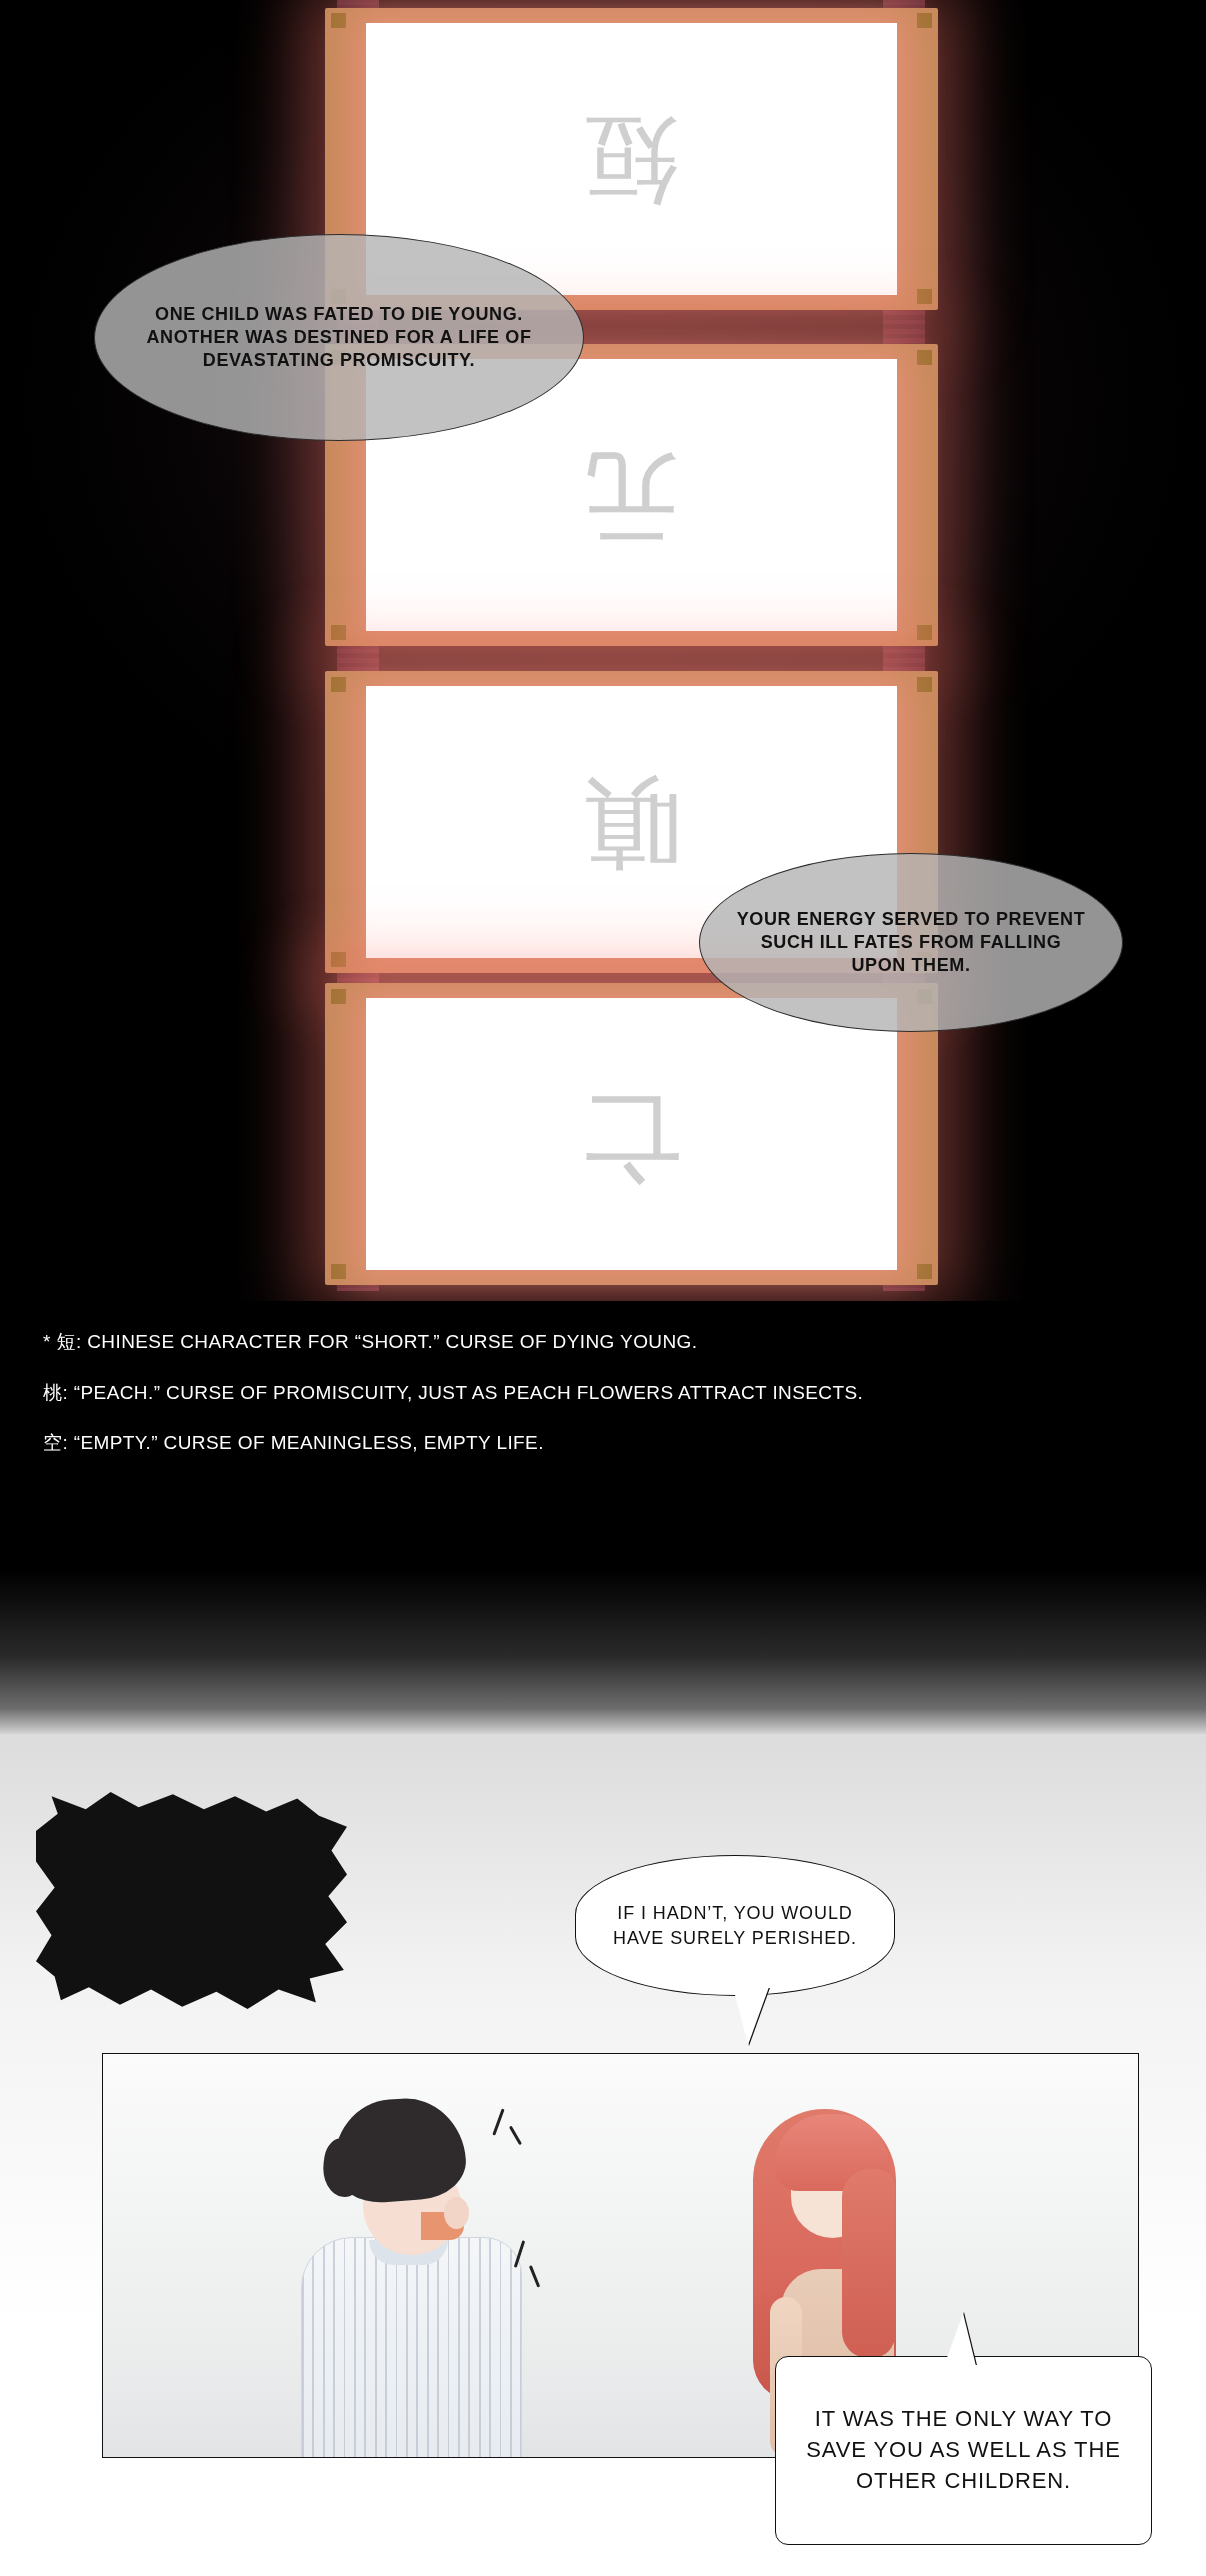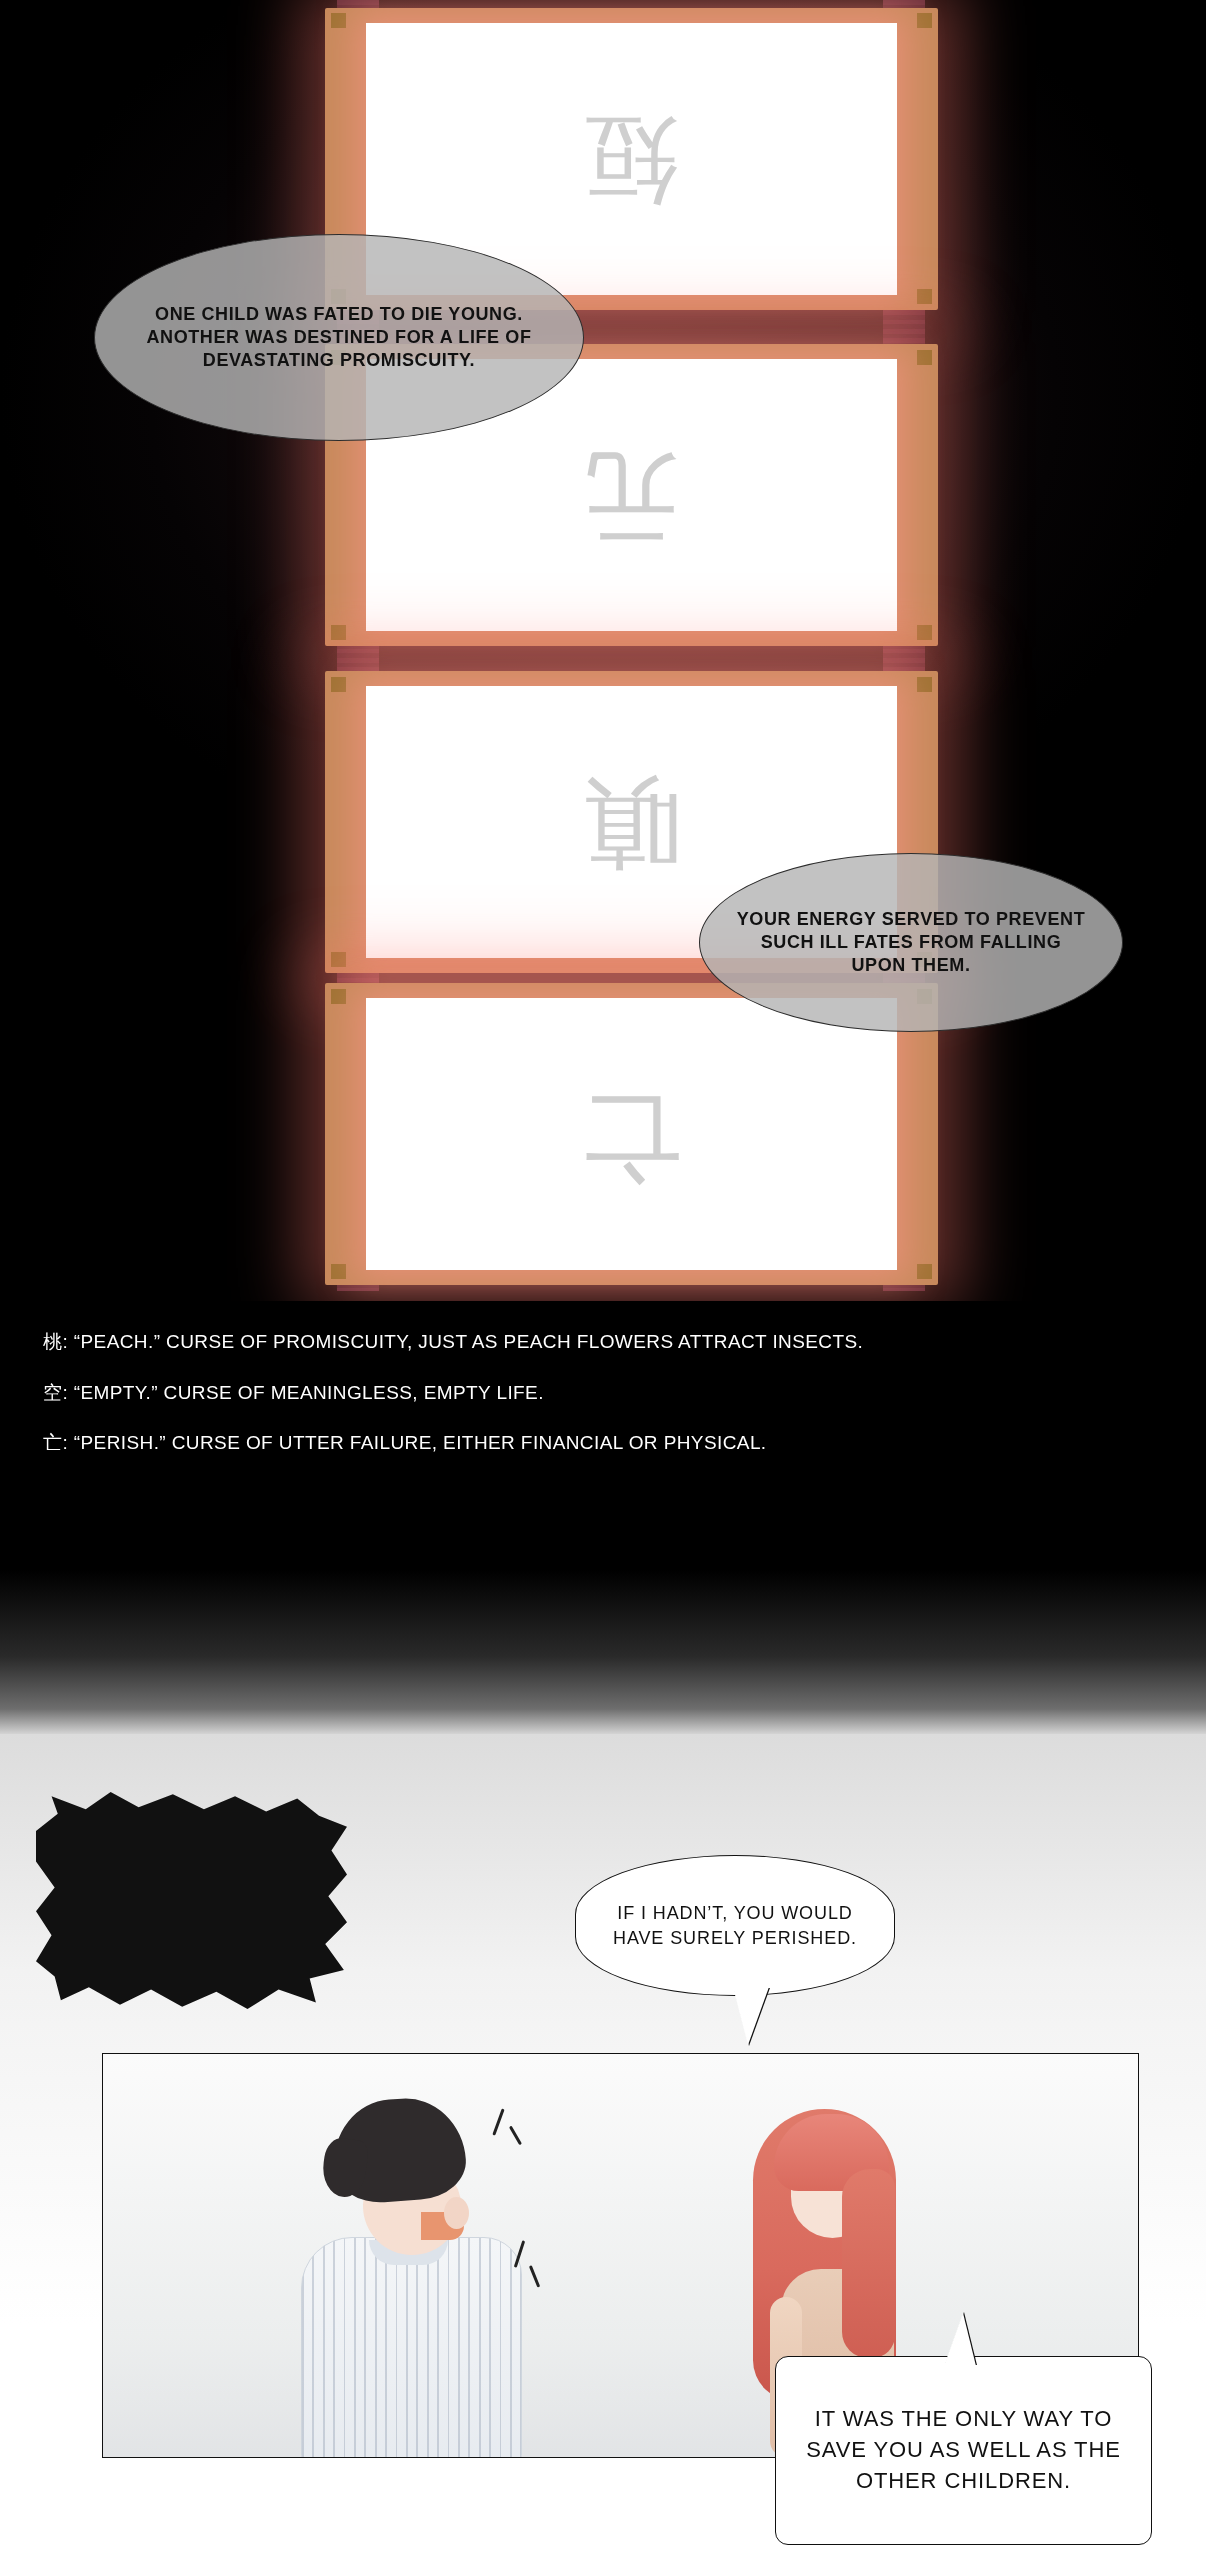--- a/index.html
+++ b/index.html
@@ -403,27 +403,28 @@
       </div>
     </div>
 
     <div class="oval-bubble" style="left:699px; top:853px; width:424px; height:179px;">YOUR ENERGY SERVED TO PREVENT SUCH ILL FATES FROM FALLING UPON THEM.</div>
 
     <div class="oval-bubble" style="left:94px; top:234px; width:490px; height:207px;">ONE CHILD WAS FATED TO DIE YOUNG. ANOTHER WAS DESTINED FOR A LIFE OF DEVASTATING PROMISCUITY.</div>
   </div>
 
   <div class="footnotes">
     <div class="fn">
+      <span>*</span>
+      <span class="cn">短</span><span>: CHINESE CHARACTER FOR “SHORT.” CURSE OF DYING YOUNG.</span>
+    </div>
+    <div class="fn">
       <span class="cn">桃</span><span>: “PEACH.” CURSE OF PROMISCUITY, JUST AS PEACH FLOWERS ATTRACT INSECTS.</span>
     </div>
     <div class="fn">
       <span class="cn">空</span><span>: “EMPTY.” CURSE OF MEANINGLESS, EMPTY LIFE.</span>
-    </div>
-    <div class="fn">
-      <span class="cn">亡</span><span>: “PERISH.” CURSE OF UTTER FAILURE, EITHER FINANCIAL OR PHYSICAL.</span>
     </div>
   </div>
 
   <div class="scene-talk">
 
     <div class="talk-frame">
       <div class="boy">
         <div class="body"></div>
         <div class="collar"></div>
         <div class="face"></div>

